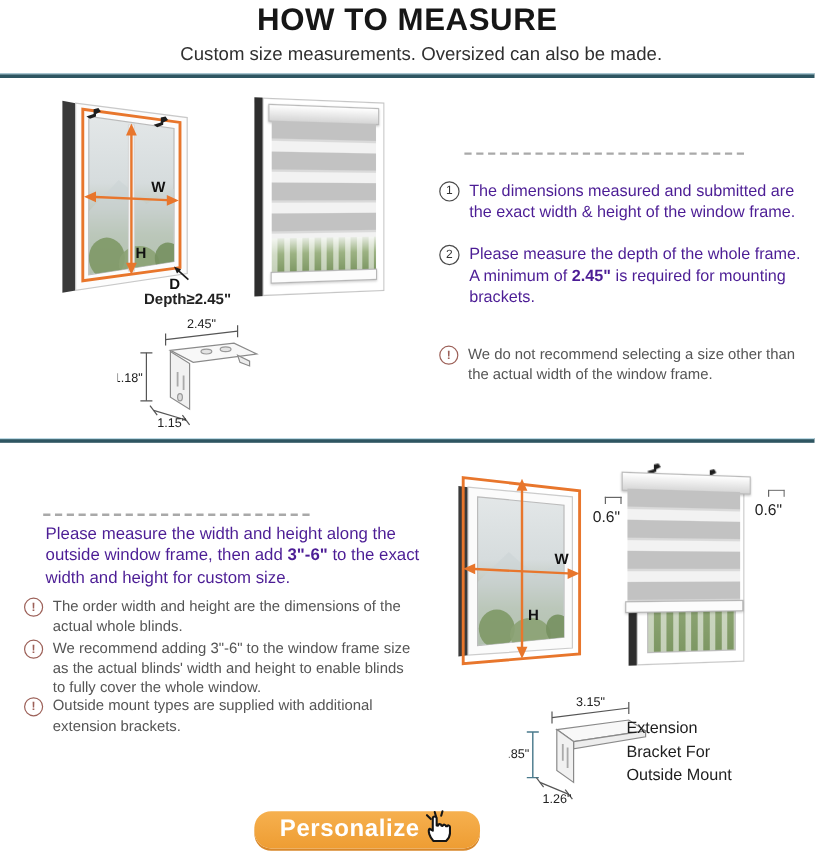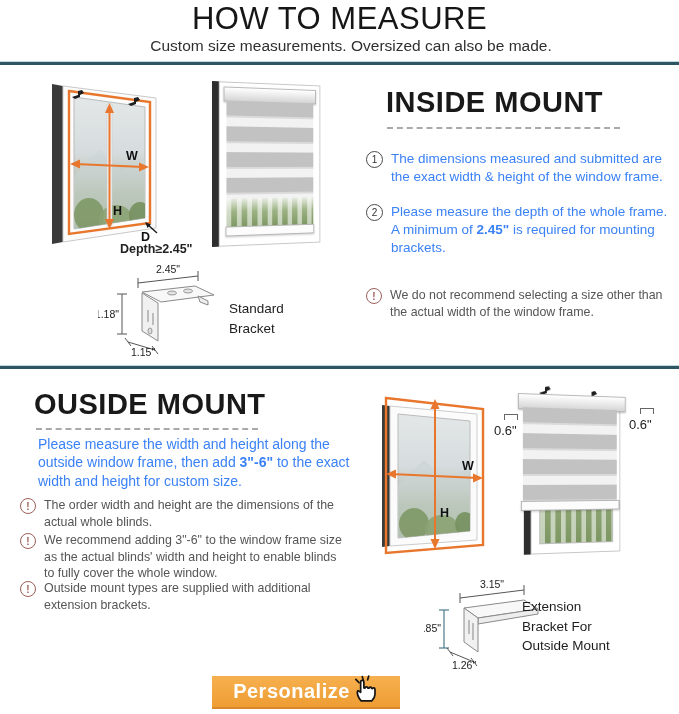--- a/index.html
+++ b/index.html
@@ -1,50 +1,50 @@
 <!DOCTYPE html>
 <html><head>
 <meta charset="utf-8">
 <style>
   html,body{margin:0;padding:0;background:#fff;}
   .page{position:relative;width:679px;height:714px;background:#fff;overflow:hidden;
         font-family:"Liberation Sans",sans-serif;color:#1b1b1b;}
   .abs{position:absolute;}
   
-  .h-title{left:0;right:0;top:1px;text-align:center;font-size:31px;font-weight:400;letter-spacing:.5px;color:#161616;}
+  .h-title{left:0;right:0;top:1px;text-align:center;font-size:26px;font-weight:700;letter-spacing:.5px;color:#161616;}
   .h-sub{left:0;right:0;top:37px;text-align:center;font-size:15.5px;color:#303030;margin-left:23px;}
   .divider{left:0;right:0;height:3px;background:#2E5561;border-top:1px solid #BCD9E4;}
   
   .sec-title{font-size:29px;font-weight:700;letter-spacing:.5px;color:#191919;}
   .dashes{border-top:2px dashed #A9A9A9;height:0;}
   
   .row{display:flex;gap:8px;align-items:flex-start;}
   .num{flex:none;width:15px;height:15px;border:1px solid #4a4a4a;border-radius:50%;
        display:flex;align-items:center;justify-content:center;font-size:10px;color:#333;margin-top:1px;}
   .alert{flex:none;width:14px;height:14px;border:1.4px solid #9C6058;border-radius:50%;
        display:flex;align-items:center;justify-content:center;font-size:10px;font-weight:700;color:#9C6058;margin-top:1px;}
-  .step-text{font-size:13.5px;line-height:1.32;color:#3b82f6;}
+  .step-text{font-size:13.5px;line-height:1.32;color:#4c1d95;}
   .note-text{font-size:12.4px;line-height:1.35;color:#555;}
   .caution{font-size:15px;line-height:1.35;font-weight:700;color:#44708A;}
   .dim-note{font-size:12.5px;font-weight:600;color:#222;}
   .bracket-label{font-size:13.5px;line-height:1.45;color:#1d1d1d;white-space:pre-line;}
   .small-dim{font-size:13px;color:#222;}
   
   .blind-wrap{transform-origin:left center;}
   .b-dark{position:absolute;left:0;top:0;bottom:0;width:7px;background:#2e2e2e;}
   .b-frame{position:absolute;left:7px;right:0;top:0;bottom:0;background:#fff;border:1px solid #c6c6c6;}
   .stripes{background:repeating-linear-gradient(180deg,#c2c2c2 0 15px,#dadada 15px 17px,#f2f2f2 17px 26px);}
   .greenery{background:
       repeating-linear-gradient(90deg,rgba(255,255,255,.55) 0 5px,rgba(255,255,255,0) 5px 11px),
       linear-gradient(180deg,#e7ece3 0%,#9cb283 45%,#7d9763 100%);}
   .cassette{background:linear-gradient(180deg,#ffffff,#d5d5d5);border:1px solid #b9b9b9;box-shadow:0 1px 2px rgba(0,0,0,.25);}
   .rail{background:#fcfcfc;border:1px solid #b5b5b5;box-shadow:0 1px 2px rgba(0,0,0,.2);}
   .m-mark{position:absolute;width:12px;height:5px;border-left:1.5px solid #666;border-right:1.5px solid #666;border-top:1.5px solid #666;}
   
-  .cta{left:212px;top:676px;width:188px;height:31px;border-radius:0;cursor:pointer;
+  .cta{left:212px;top:676px;width:188px;height:31px;border-radius:14px;cursor:pointer;
        background:linear-gradient(180deg,#F6B04F,#EE9D33);box-shadow:0 2px 0 #D9882A;border:none;
        display:flex;align-items:center;justify-content:center;}
   .cta-label{color:#fff;font-size:20px;font-weight:700;letter-spacing:.5px;font-family:"Liberation Sans",sans-serif;}
   svg text{font-family:"Liberation Sans",sans-serif;}
 </style>
 </head>
 <body>
 
 <div class="page">
 
@@ -101,21 +101,20 @@
   <div class="abs blind-wrap" style="left:212px;top:81px;width:118px;height:166px;transform:perspective(500px) rotateY(14deg);">
     <div class="b-dark"></div>
     <div class="b-frame">
       <div class="abs cassette" style="left:4px;right:4px;top:4px;height:13px"></div>
       <div class="abs stripes" style="left:7px;right:7px;top:18px;height:99px"></div>
       <div class="abs greenery" style="left:7px;right:7px;top:117px;height:29px"></div>
       <div class="abs rail" style="left:6px;right:6px;top:145px;height:8px"></div>
     </div>
   </div>
 
-  <div class="abs sec-title" style="left:386px;top:86px">INSIDE MOUNT</div>
   <div class="abs dashes" style="left:387px;top:127px;width:233px"></div>
 
   <div class="abs row" style="left:366px;top:150px;width:300px">
     <span class="num">1</span>
     <span class="step-text">The dimensions measured and submitted are the exact width &amp; height of the window frame.</span>
   </div>
 
   <div class="abs row" style="left:366px;top:203px;width:302px">
     <span class="num">2</span>
     <span class="step-text"><span>Please measure the depth of the whole frame. A minimum of </span><b>2.45"</b><span> is required for mounting brackets.</span></span>
@@ -141,26 +140,23 @@
     <ellipse cx="52" cy="69" rx="2" ry="3" fill="#ddd" stroke="#999"></ellipse>
     <line x1="24" y1="32" x2="24" y2="72" stroke="#555" stroke-width="1"></line>
     <line x1="19" y1="32" x2="29" y2="32" stroke="#555" stroke-width="1"></line>
     <line x1="19" y1="72" x2="29" y2="72" stroke="#555" stroke-width="1"></line>
     <text x="21" y="56" font-size="10.5" fill="#222" text-anchor="end">1.18"</text>
     <line x1="30" y1="80" x2="57" y2="88" stroke="#555" stroke-width="1"></line>
     <line x1="27" y1="76" x2="33" y2="84" stroke="#555" stroke-width="1"></line>
     <line x1="54" y1="84" x2="60" y2="92" stroke="#555" stroke-width="1"></line>
     <text x="33" y="94" font-size="10.5" fill="#222">1.15"</text>
   </svg>
-  <div class="abs bracket-label" style="left:229px;top:299px">Standard
-Bracket</div>
 
   <div class="abs divider" style="top:365px"></div>
 
-  <div class="abs sec-title" style="left:34px;top:388px">OUSIDE MOUNT</div>
   <div class="abs dashes" style="left:36px;top:428px;width:222px"></div>
 
   <div class="abs step-text" style="left:38px;top:435px;width:315px;font-size:14px"><span>Please measure the width and height along the outside window frame, then add </span><b>3"-6"</b><span> to the exact width and height for custom size.</span></div>
 
   <div class="abs row" style="left:20px;top:497px;width:322px">
     <span class="alert">!</span>
     <span class="note-text">The order width and height are the dimensions of the actual whole blinds.</span>
   </div>
   <div class="abs row" style="left:20px;top:532px;width:322px">
     <span class="alert">!</span>

